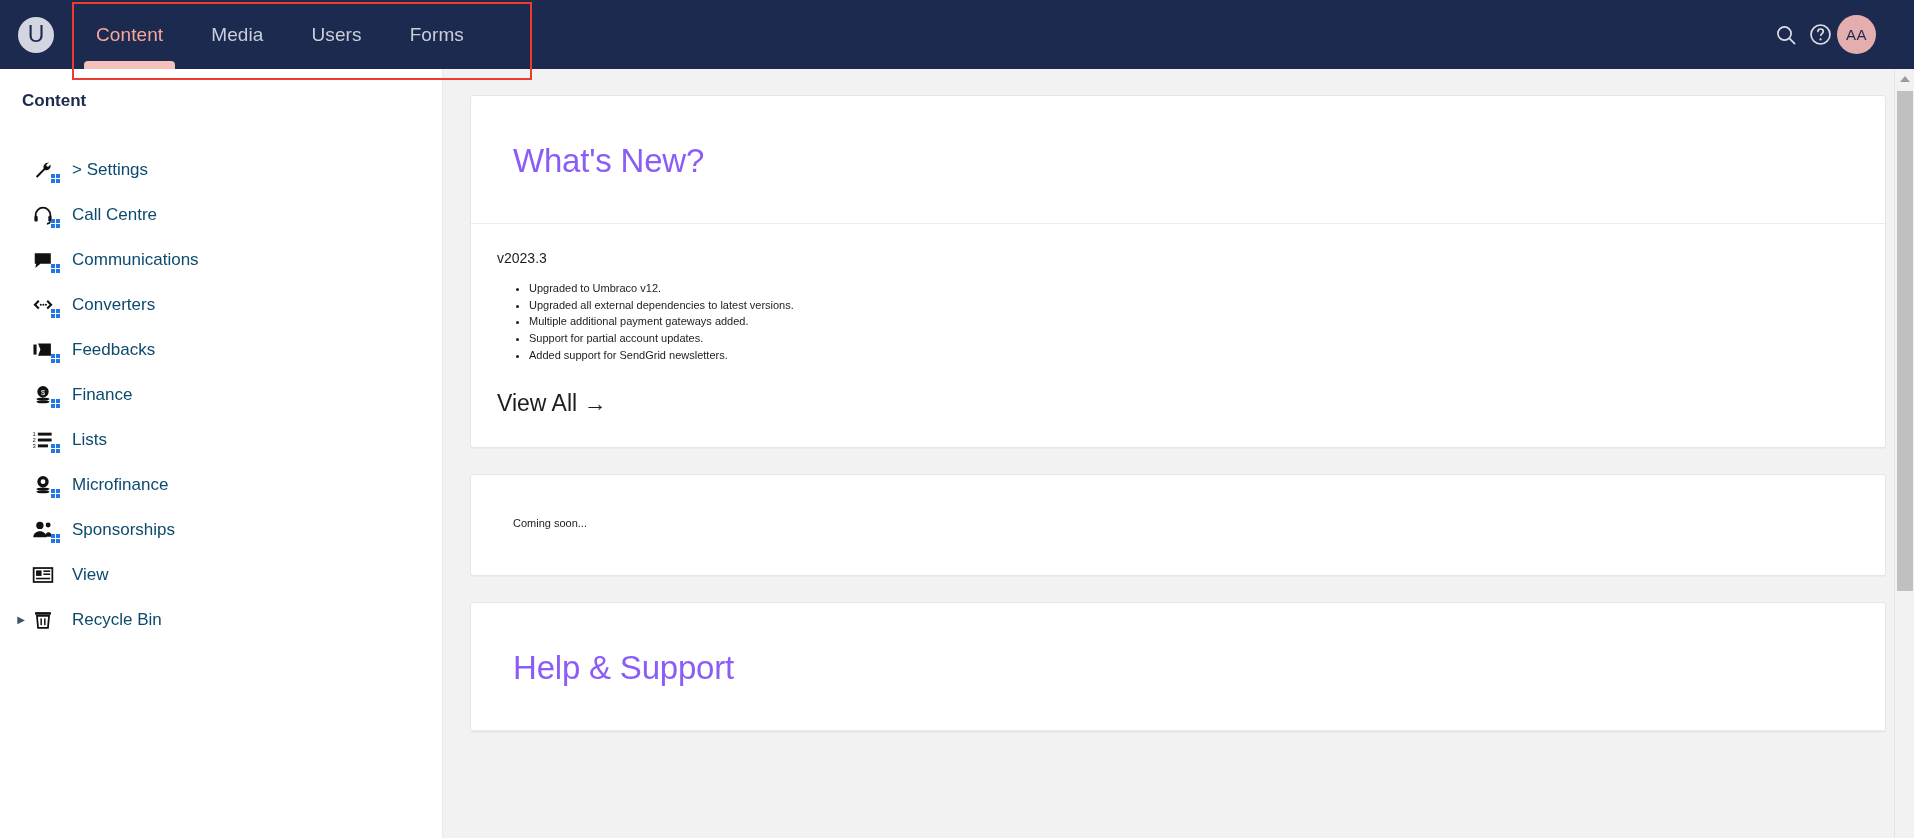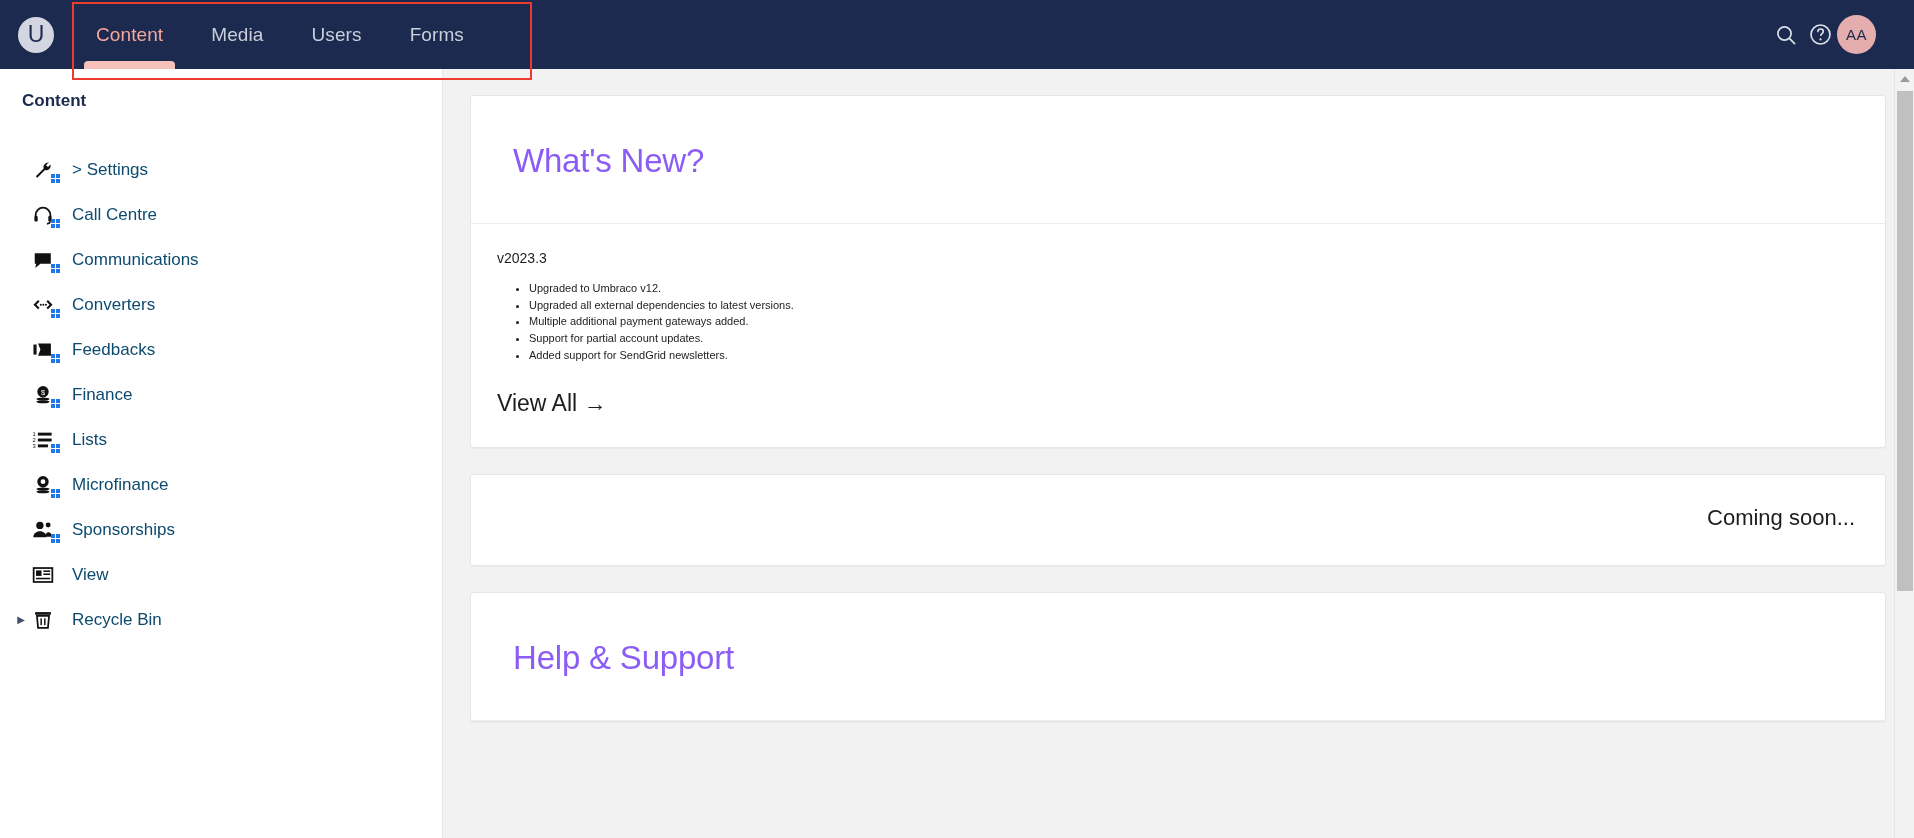--- a/index.html
+++ b/index.html
@@ -251,24 +251,23 @@
     color: #1d1d20;
     line-height: 1.52;
   }
   .view-all {
     font-size: 23px;
     color: #1d1d20;
     cursor: pointer;
     display: inline-block;
   }
   .body-text {
-    font-size: 22px;
+    font-size: 11px;
     color: #1d1d20;
-    margin: 4px;
-    text-align: right;
+    margin: 16px;
   }
 
   
   .scrollbar {
     position: absolute;
     top: 69px;
     right: 0;
     width: 20px;
     height: 769px;
     background: #f2f2f2;

